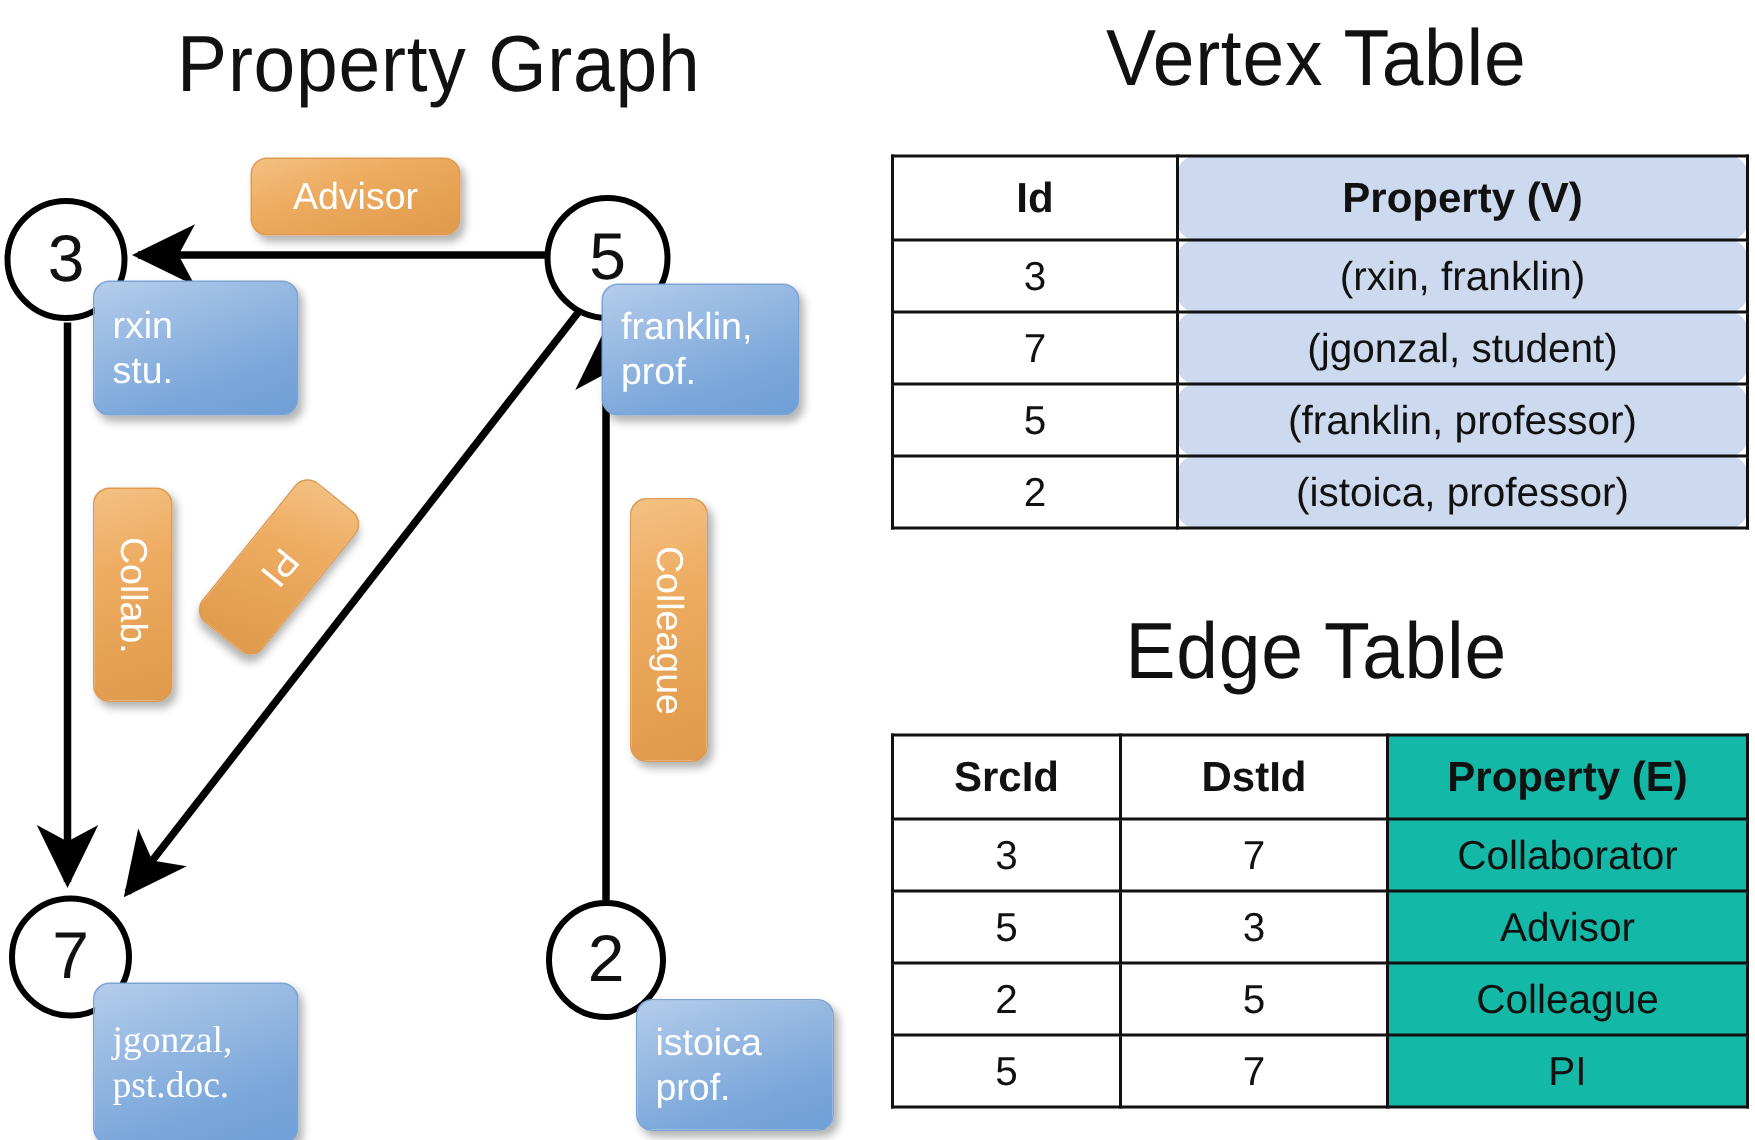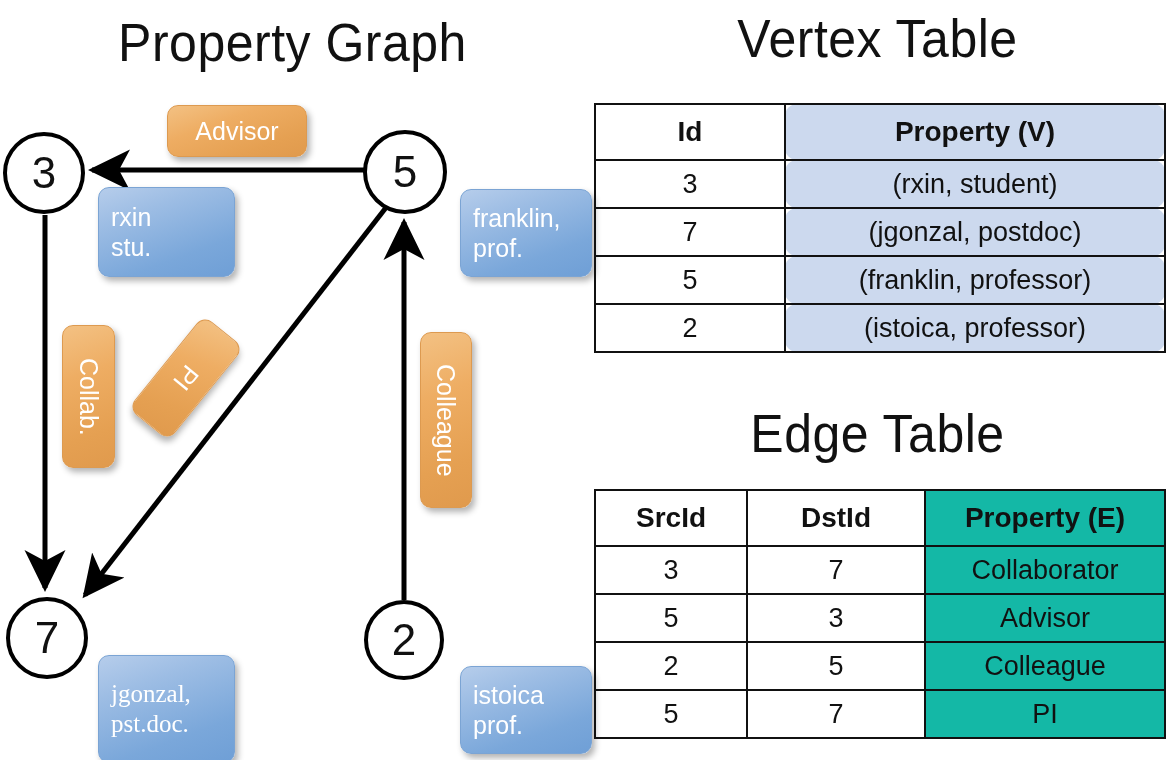--- a/index.html
+++ b/index.html
@@ -81,21 +81,20 @@
     justify-content: center;
     padding: 4px 12px;
     font-size: 25px;
     font-weight: 300;
     line-height: 1.22;
     box-shadow: 3px 4px 6px rgba(0,0,0,0.30);
   }
   .prop-box.blue {
     background: linear-gradient(160deg, #b6cdeb 0%, #9dbde4 28%, #7aa7da 72%, #6f9fd6 100%);
     border: 1px solid #7ba4d4;
-    margin-left: 36px;
   }
   .prop-box.orange {
     background: linear-gradient(160deg, #f3c183 0%, #eead63 35%, #e5a052 75%, #e09a4d 100%);
     border: 1px solid #dd9a50;
     align-items: center;
     justify-content: center;
     text-align: center;
   }
   .prop-box.vert {
     writing-mode: vertical-rl;
@@ -167,21 +166,21 @@
 
   <div class="node-circle" style="left:6px; top:597px; width:82px; height:82px;">7</div>
 
   <div class="node-circle" style="left:364px; top:600px; width:80px; height:80px;">2</div>
 
   <div class="prop-box blue" style="left:62px; top:187px; width:137px; height:90px;">
     <span>rxin</span>
     <span>stu.</span>
   </div>
 
-  <div class="prop-box blue" style="left:424px; top:189px; width:132px; height:88px;justify-content:center;">
+  <div class="prop-box blue" style="left:401px; top:189px; width:132px; height:88px;justify-content:center;">
     <span>franklin,</span>
     <span>prof.</span>
   </div>
 
   <div class="prop-box blue" style="left:62px; top:655px; width:137px; height:108px;font-family:Liberation Serif, serif;">
     <span>jgonzal,</span>
     <span>pst.doc.</span>
   </div>
 
   <div class="prop-box blue" style="left:424px; top:666px; width:132px; height:88px;">
@@ -206,25 +205,25 @@
     </colgroup>
   <thead>
     <tr>
       <th>Id</th>
       <th class="cell-blue">Property (V)</th>
     </tr>
   </thead>
   <tbody>
     <tr>
       <td>3</td>
-      <td class="cell-blue">(rxin, student)</td>
+      <td class="cell-blue">(rxin, franklin)</td>
     </tr>
     <tr>
       <td>7</td>
-      <td class="cell-blue">(jgonzal, postdoc)</td>
+      <td class="cell-blue">(jgonzal, student)</td>
     </tr>
     <tr>
       <td>5</td>
       <td class="cell-blue">(franklin, professor)</td>
     </tr>
     <tr>
       <td>2</td>
       <td class="cell-blue">(istoica, professor)</td>
     </tr>
   </tbody>

